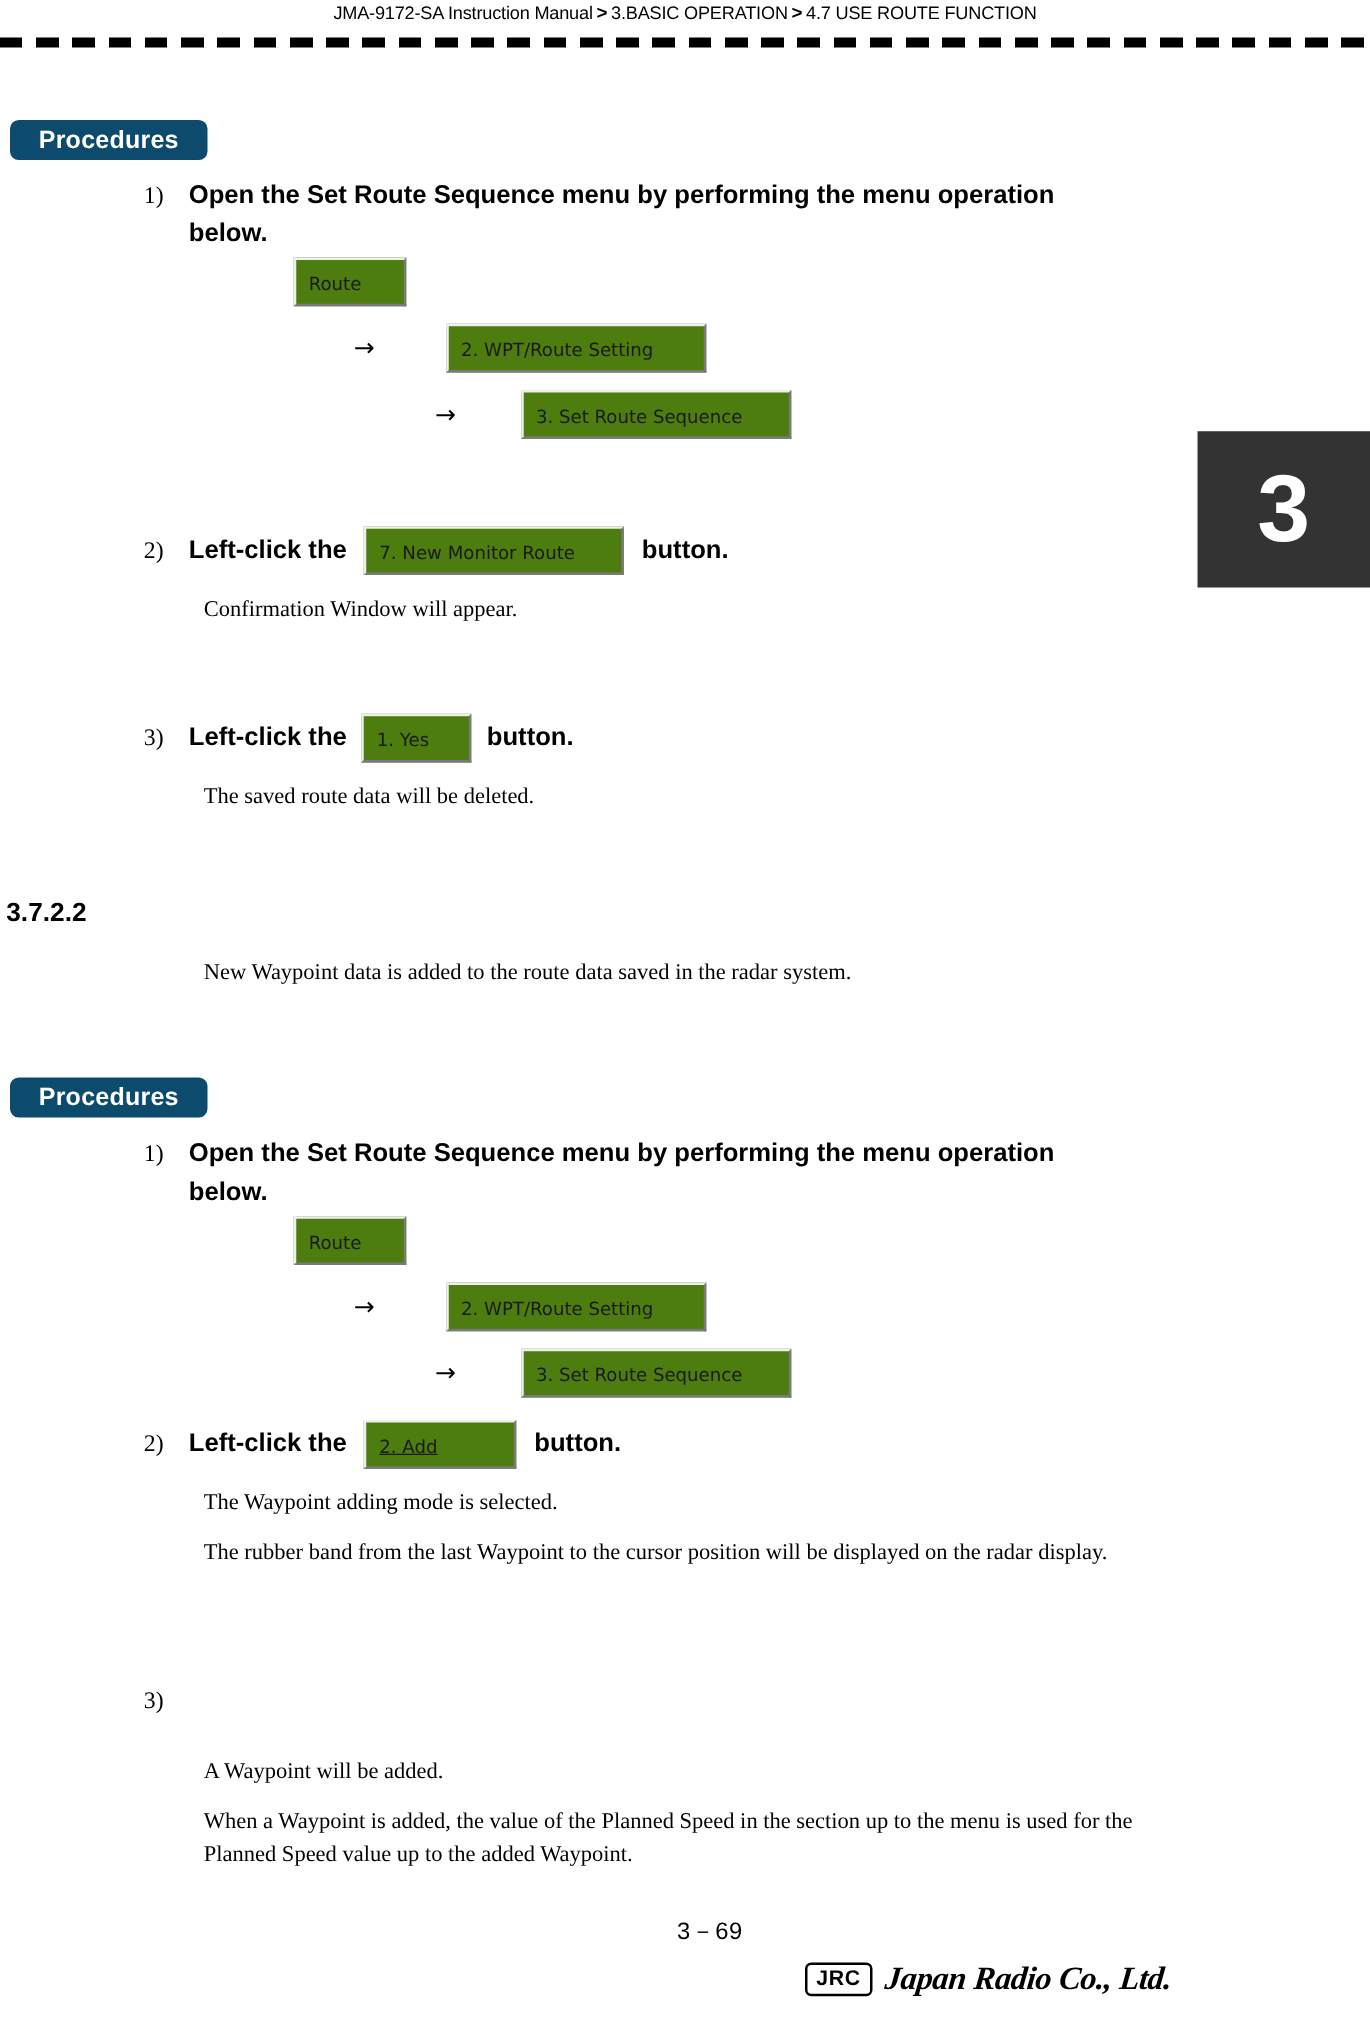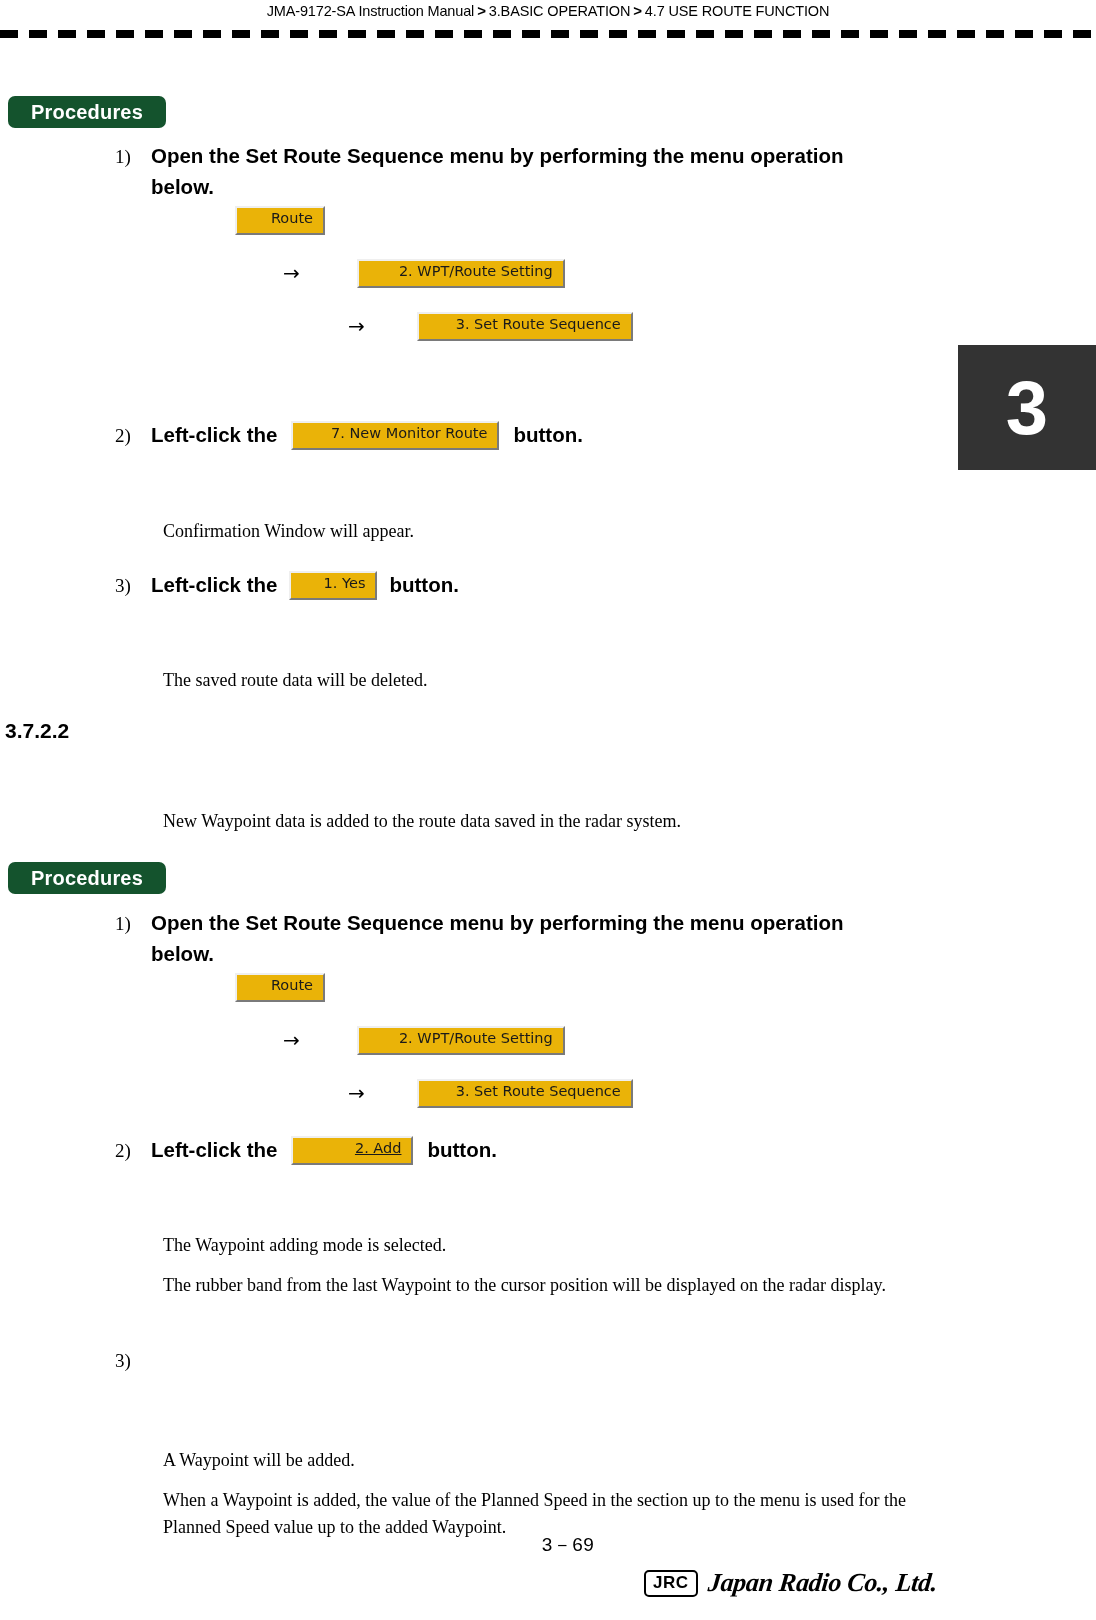--- a/index.html
+++ b/index.html
@@ -63,21 +63,21 @@
     line-height: 125px;
     text-align: center;
   }
 
   
   .procedures-badge {
     position: absolute;
     left: 8px;
     width: 158px;
     height: 32px;
-    background: #14532d;
+    background: #0c4a6e;
     color: #ffffff;
     border-radius: 7px;
     font-family: "Liberation Sans", sans-serif;
     font-weight: bold;
     font-size: 20px;
     line-height: 32px;
     text-align: center;
     letter-spacing: 0.2px;
   }
 
@@ -122,46 +122,45 @@
     font-size: 20.5px;
   }
 
   
   .body-text {
     position: absolute;
     font-family: "Liberation Serif", serif;
     font-size: 18px;
     line-height: 27px;
     color: #000;
-    margin-top: 44px;
   }
   .body-text.w760 { width: 770px; }
 
   
   .sec-head {
     position: absolute;
     display: flex;
     font-family: "Liberation Sans", sans-serif;
     font-weight: bold;
     font-size: 21px;
     white-space: nowrap;
     align-items: center;
   }
   .sec-head .num { width: 115px; flex: 0 0 115px; }
 
   
   .gui-btn {
     display: inline-block;
-    background: #eab308;
+    background: #4d7c0f;
     color: #1a1a1a;
     font-family: "DejaVu Sans", sans-serif;
     font-size: 14.5px;
     line-height: 1;
-    text-align: right;
-    padding: 3px 10px 7px 10px;
+    text-align: left;
+    padding: 13px 10px 7px 10px;
     border-top: 2px solid #efefef;
     border-left: 2px solid #efefef;
     border-right: 2px solid #7a7a7a;
     border-bottom: 2px solid #7a7a7a;
     box-sizing: border-box;
     white-space: nowrap;
   }
 
   
   .menu-row {
@@ -187,20 +186,21 @@
     font-family: "Liberation Sans", sans-serif;
     font-size: 19px;
     letter-spacing: 0.5px;
     padding-left: 20px;
   }
   .footer-logo {
     position: absolute;
     left: 644px;
     top: 1570px;
     display: flex;
+    align-items: center;
     gap: 10px;
   }
   .jrc-mark {
     border: 2px solid #000;
     border-radius: 5px;
     padding: 1px 7px 2px 7px;
     font-family: "Liberation Sans", sans-serif;
     font-weight: bold;
     font-size: 17px;
     letter-spacing: 0.5px;

